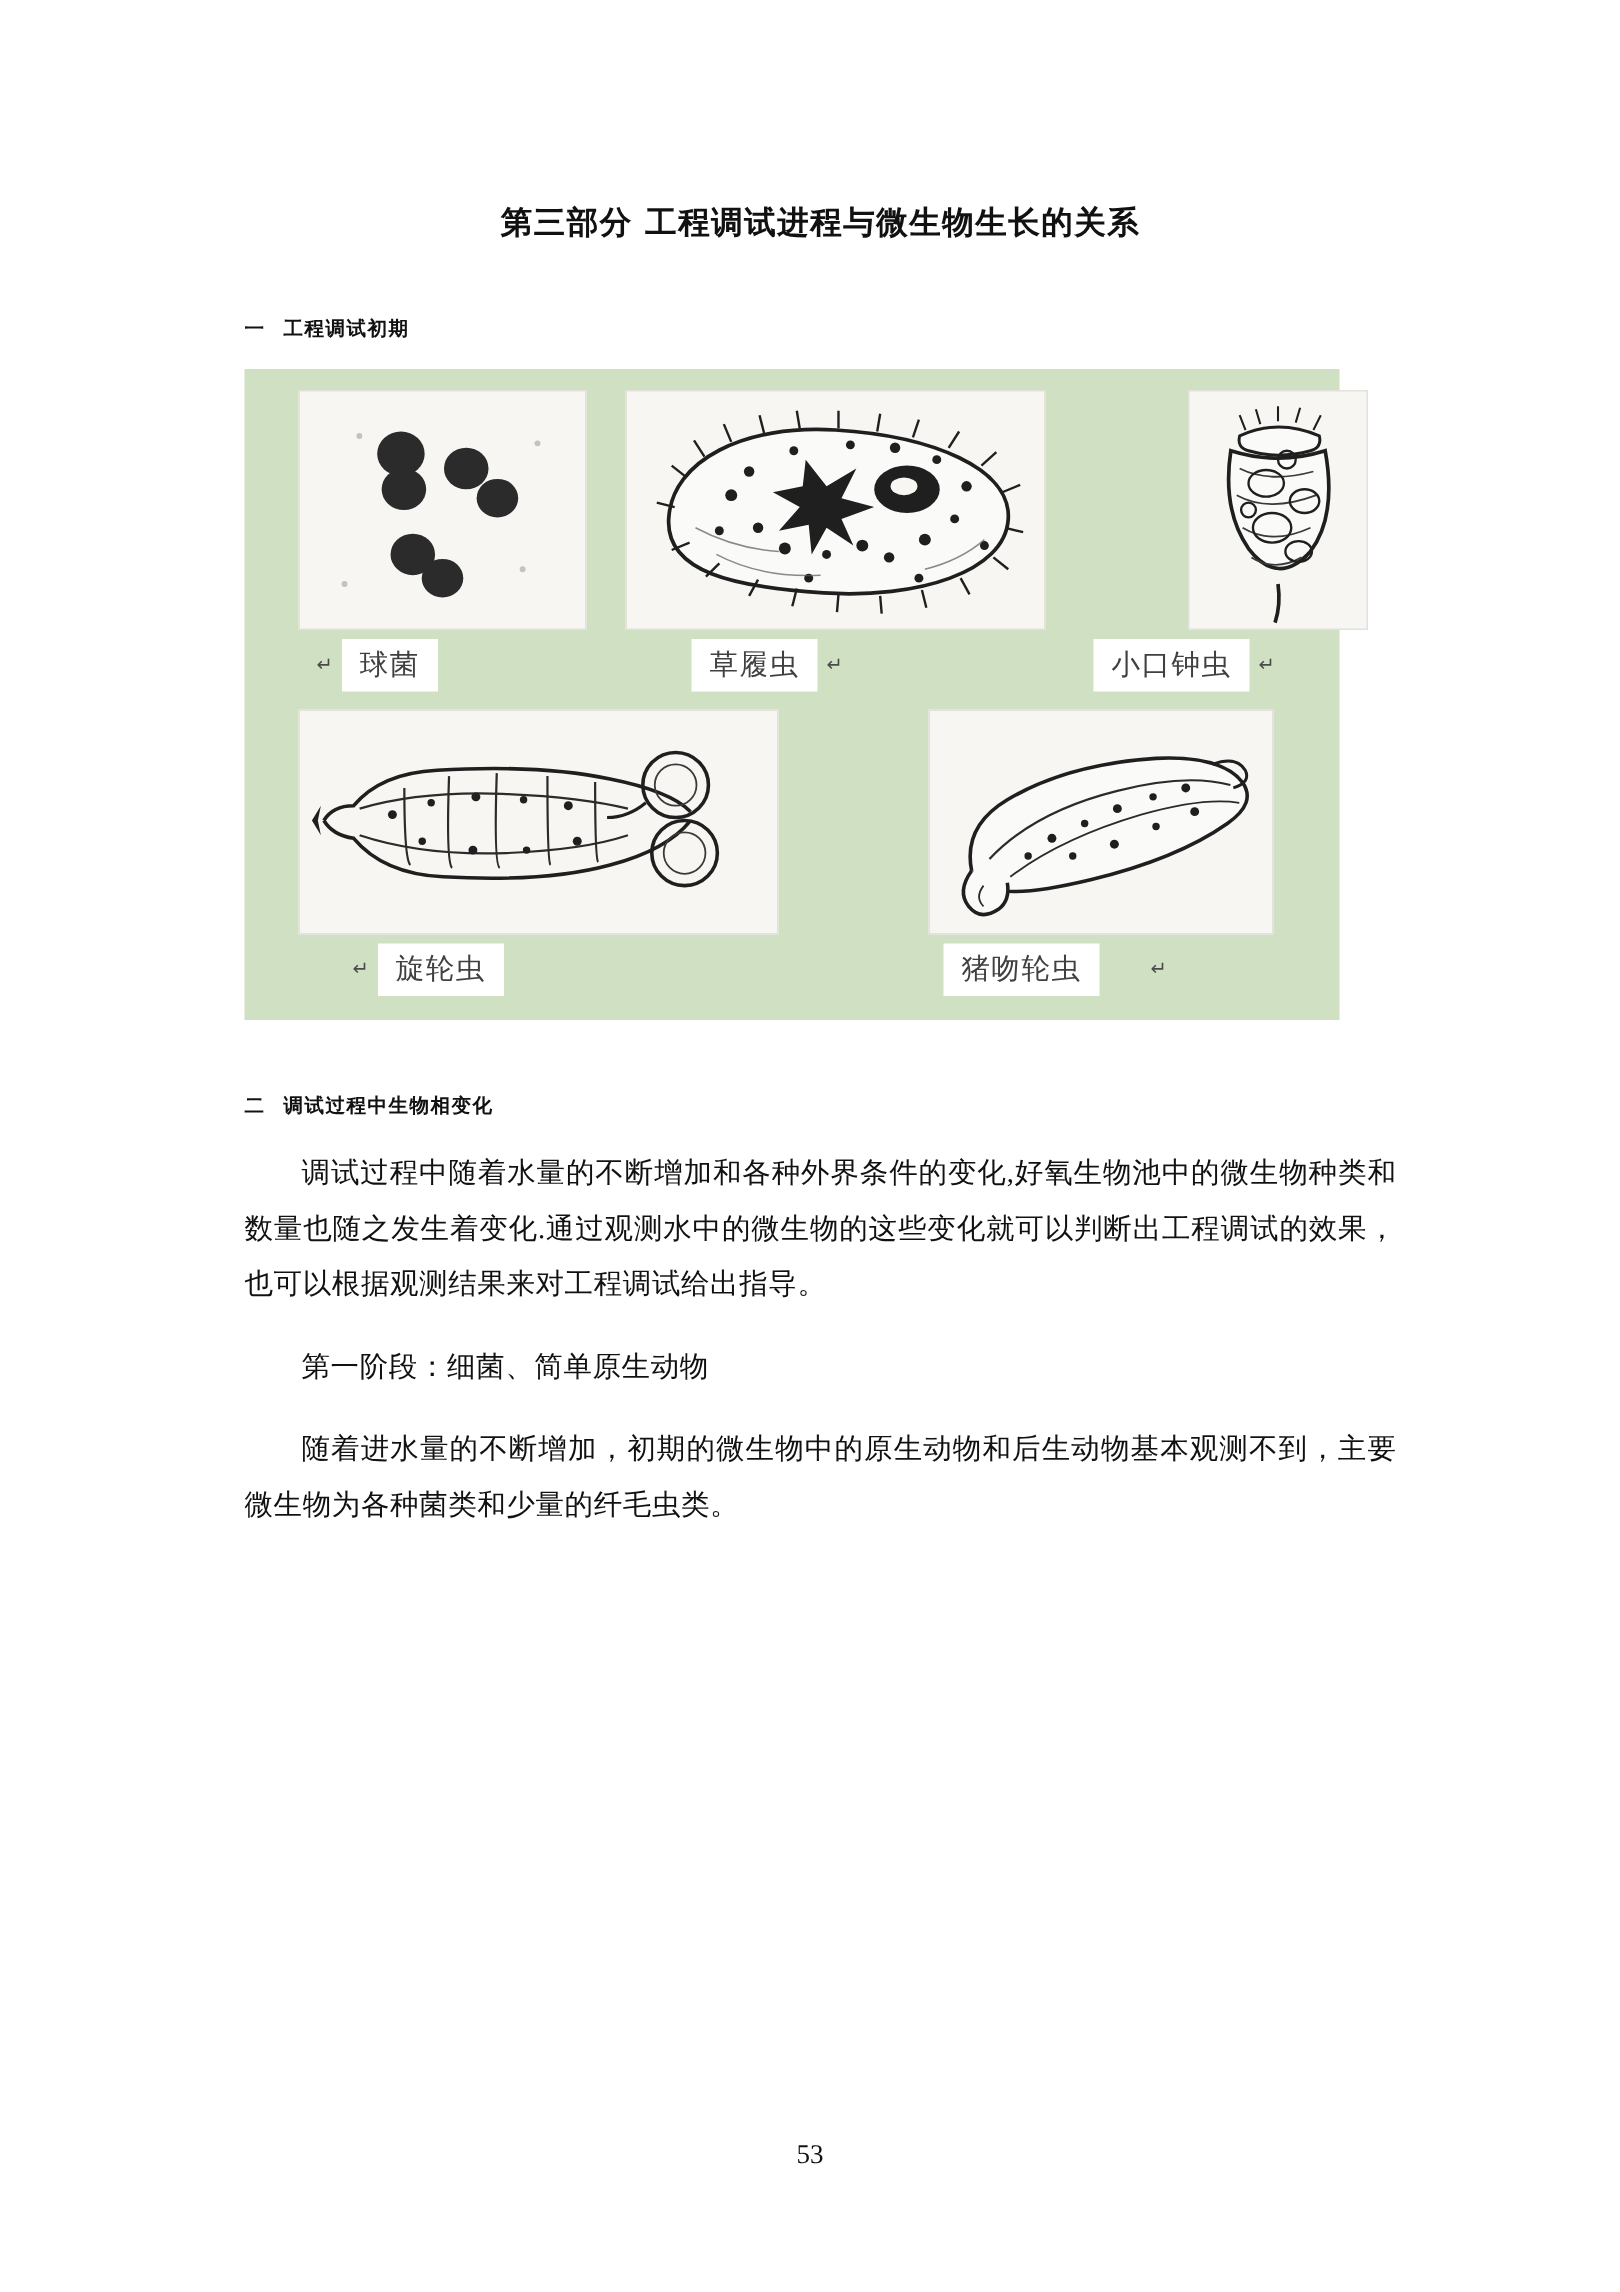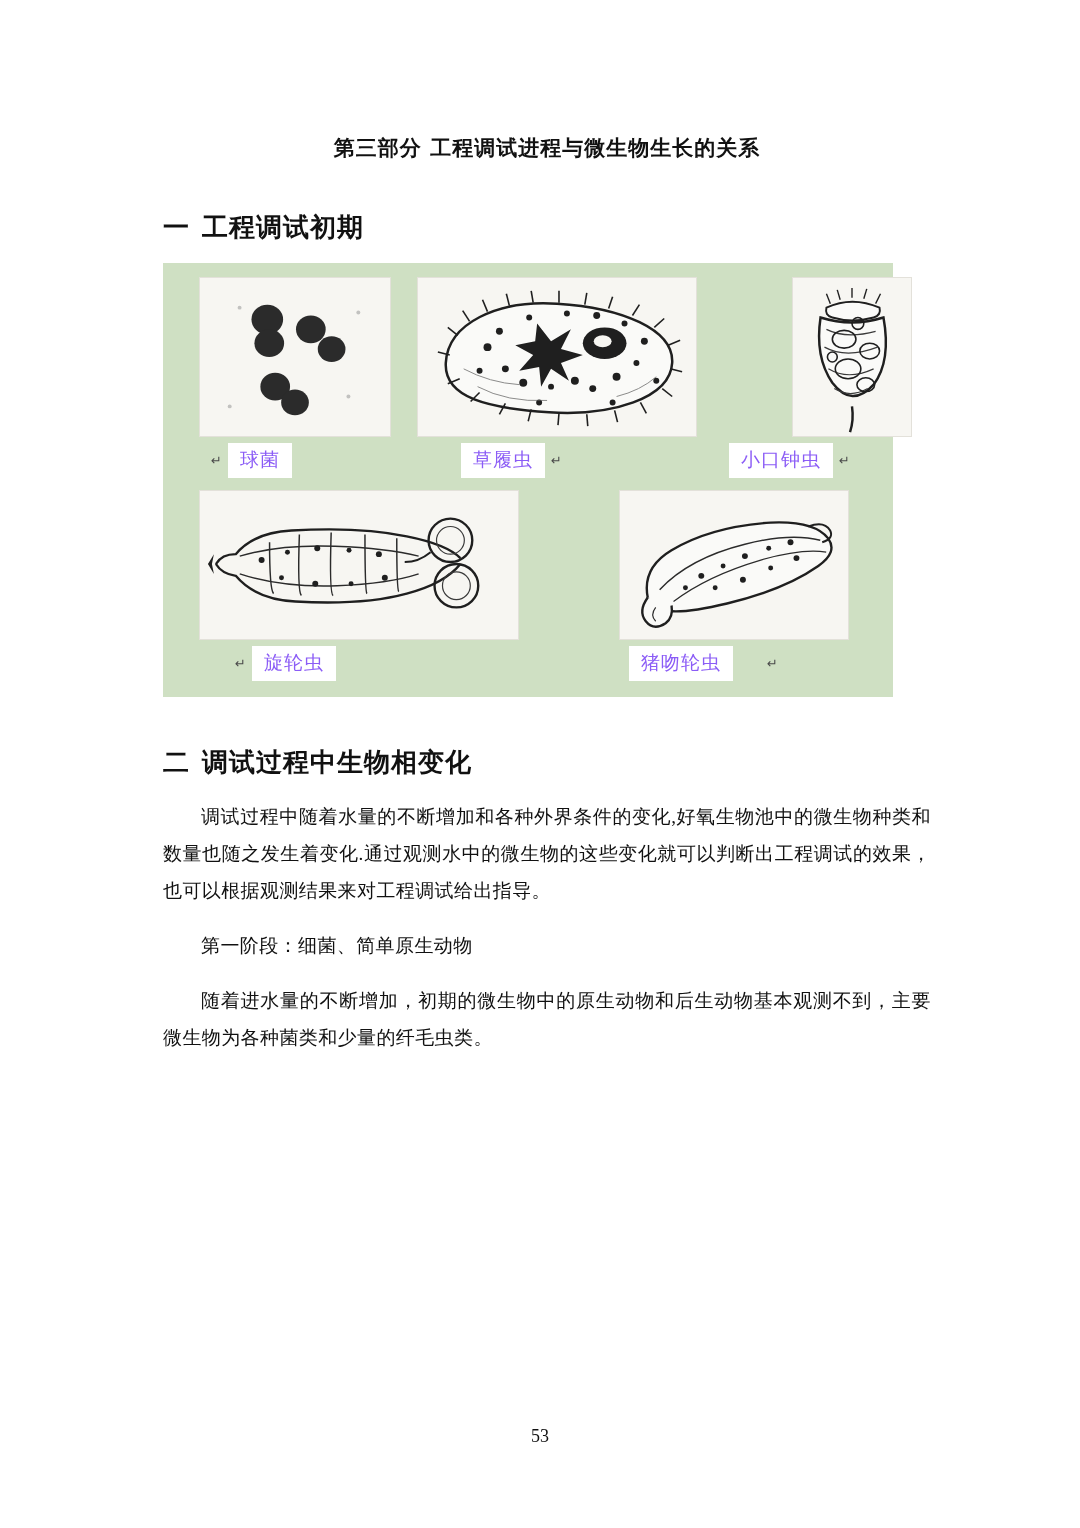--- a/index.html
+++ b/index.html
@@ -34,21 +34,21 @@
     font-weight: bold;
     font-size: 21px;
     letter-spacing: 1px;
     margin-top: 128px;
     margin-bottom: 0;
     font-family: "DejaVu Sans", "Liberation Sans", sans-serif;
   }
 
   .section-heading {
     font-weight: bold;
-    font-size: 26px;
+    font-size: 13px;
     margin-top: 48px;
     margin-bottom: 0;
     letter-spacing: 1px;
     font-family: Liberation Serif, serif;
   }
   .section-heading .num {
     margin-right: 12px;
   }
 
   p.body-text {
@@ -92,21 +92,21 @@
     align-items: center;
     margin-top: 6px;
   }
   .caption {
     background: #ffffff;
     display: inline-block;
     padding: 4px 12px 5px 12px;
     font-size: 19px;
     letter-spacing: 1px;
     font-family: "DejaVu Sans", "Liberation Sans", sans-serif;
-    color: #8b5cf6;
+    color: #404040;
   }
   .pilcrow {
     font-size: 13px;
     color: #4a4a4a;
     margin: 0 6px;
     font-family: "DejaVu Sans", sans-serif;
   }
 
   
   .img-coccus   { width: 192px; height: 160px; margin-left: 18px;}

